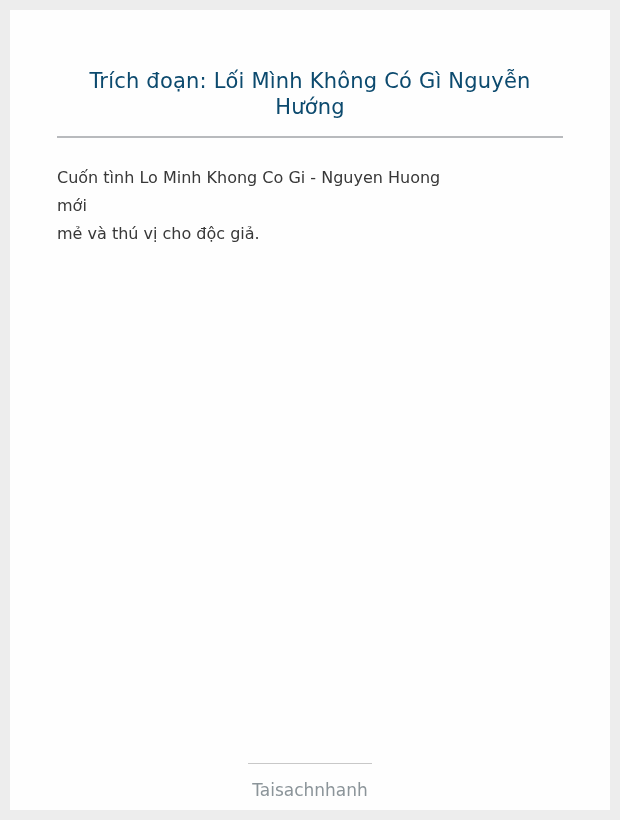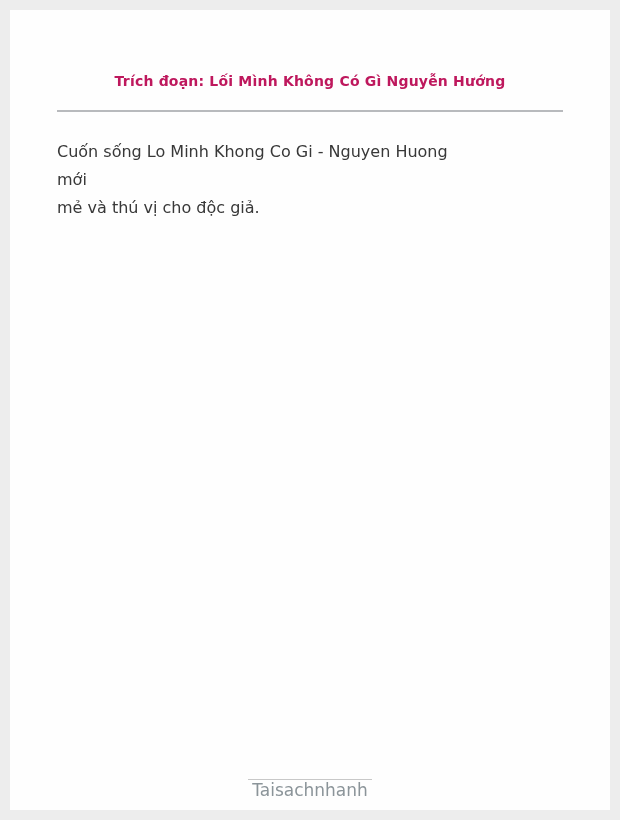--- a/index.html
+++ b/index.html
@@ -20,25 +20,25 @@
     height: 800px;
     background: #fefefe;
   }
 
   .content {
     padding: 0 47px;
   }
 
   .page-title {
     margin-top: 58px;
-    font-size: 14px;
+    font-size: 21px;
     line-height: 26px;
-    font-weight: 700;
+    font-weight: 400;
     text-align: center;
-    color: #be185d;
+    color: #0c4a6e;
     letter-spacing: 0.2px;
   }
 
   .title-divider {
     border: none;
     border-top: 2px solid #b8babd;
     margin-top: 16px;
   }
 
   .excerpt-text {
@@ -54,37 +54,37 @@
     left: 0;
     right: 0;
     bottom: 10px;
     text-align: center;
   }
 
   .footer-brand {
     display: inline-block;
     min-width: 124px;
     border-top: 1px solid #c8c8c8;
-    padding-top: 0;
+    padding-top: 16px;
     font-size: 17px;
     color: #8b9499;
   }
 </style>
 </head>
 <body>
 
 <div class="page-card">
   <div class="content">
 
     <h1 class="page-title">Trích đoạn: Lối Mình Không Có Gì Nguyễn Hướng</h1>
 
     <hr class="title-divider">
 
     <div class="excerpt-text">
-      <div class="excerpt-line">Cuốn sống Lo Minh Khong Co Gi - Nguyen Huong</div>
+      <div class="excerpt-line">Cuốn tình Lo Minh Khong Co Gi - Nguyen Huong</div>
       <div class="excerpt-line">mới</div>
       <div class="excerpt-line">mẻ và thú vị cho độc giả.</div>
     </div>
 
   </div>
 
   <div class="footer">
     <div class="footer-brand">Taisachnhanh</div>
   </div>
 </div>

